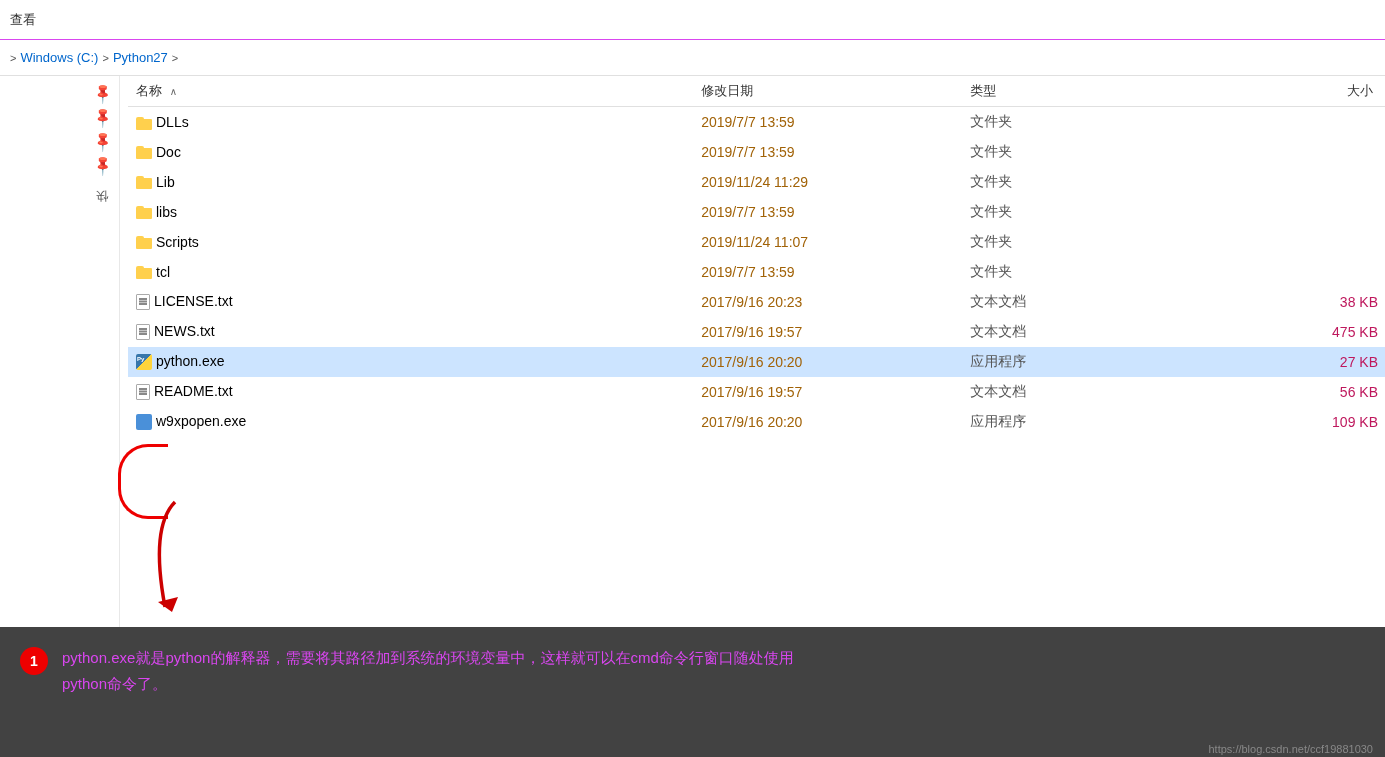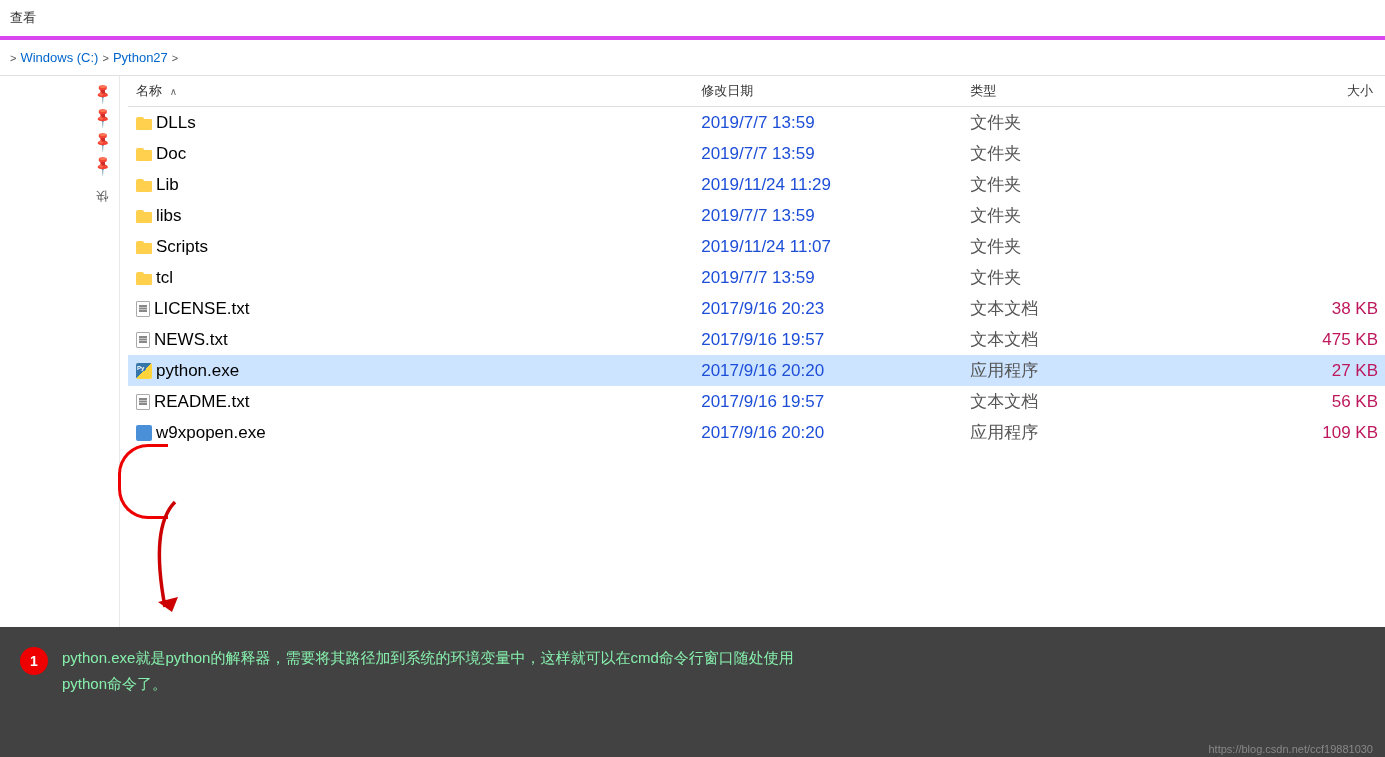--- a/index.html
+++ b/index.html
@@ -10,21 +10,21 @@
       color: #000;
       width: 1385px;
       height: 757px;
       overflow: hidden;
       position: relative;
     }
 
     
     .top-bar {
       height: 40px;
-      border-bottom: 4px solid #d946ef;
+      border-bottom: 1px solid #d946ef;
       display: flex;
       align-items: center;
       padding: 0 10px;
     }
     .top-bar-text {
       font-size: 13px;
       color: #333;
     }
 
     
@@ -105,31 +105,31 @@
     .file-table thead th.col-name { width: 420px; }
     .file-table thead th.col-date { width: 200px; }
     .file-table thead th.col-type { width: 200px; }
     .file-table thead th.col-size { width: 120px; text-align: right; padding-right: 20px; }
 
     .file-table tbody tr {
       height: 30px;
     }
     .file-table tbody td {
       padding: 4px 8px;
-      font-size: 17px;
+      font-size: 14px;
       color: #000;
       vertical-align: middle;
     }
     .file-table tbody td.col-size {
       text-align: right;
       padding-right: 15px;
       color: #be185d;
     }
     .file-table tbody td.col-type { color: #555; }
-    .file-table tbody td.col-date { color: #1d4ed8; }
+    .file-table tbody td.col-date { color: #a16207; }
 
     
     .row-highlighted {
       background: #cce4ff !important;
     }
 
     
     .folder-icon {
       display: inline-block;
       width: 16px;
@@ -242,21 +242,21 @@
       color: white;
       font-size: 14px;
       font-weight: bold;
       display: flex;
       align-items: center;
       justify-content: center;
       flex-shrink: 0;
       margin-top: 2px;
     }
     .annotation-text {
-      color: #86efac;
+      color: #d946ef;
       font-size: 15px;
       line-height: 1.7;
     }
 
     
     .arrow-container {
       position: absolute;
       left: 130px;
       bottom: 130px;
       width: 80px;

